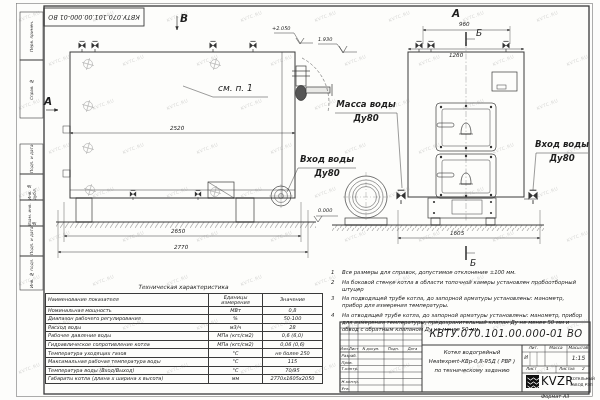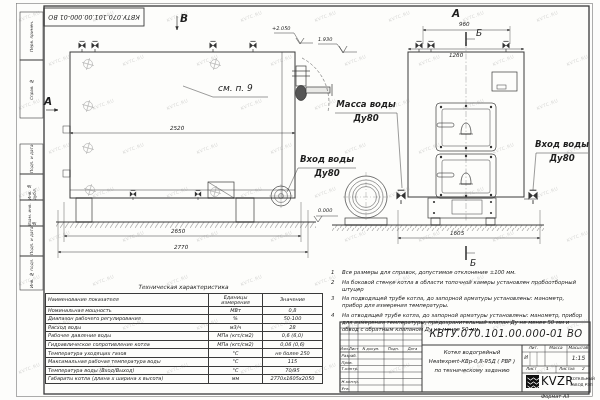--- a/index.html
+++ b/index.html
@@ -268,21 +268,21 @@
     </g>
   </svg>
 
   <div class="t stamp-top" style="left:44px;top:8px;">КВТУ.070.101.00.000-01  ВО</div>
 
   <div class="t viewmark" style="left:180px;top:13px;">В</div>
   <div class="t viewmark" style="left:44px;top:96px;">А</div>
   <div class="t elev" style="left:272px;top:26px;">+2.050</div>
   <div class="t elev" style="left:318px;top:37px;">1.930</div>
   <div class="t elev" style="left:318px;top:208px;">0.000</div>
-  <div class="t" style="left:218px;top:84px;font-size:9px;">см. п. 9</div>
+  <div class="t" style="left:218px;top:84px;font-size:9px;">см. п. 1</div>
   <div class="t dim" style="left:170px;top:125.5px;">2520</div>
   <div class="t dim" style="left:171px;top:229px;">2650</div>
   <div class="t dim" style="left:174px;top:245px;">2770</div>
   <div class="t pipelab c" style="left:335px;top:100px;width:62px;">Масса воды</div>
   <div class="t pipelab c" style="left:335px;top:114px;width:62px;">Ду80</div>
   <div class="t pipelab c" style="left:298px;top:155px;width:58px;">Вход воды</div>
   <div class="t pipelab c" style="left:298px;top:169px;width:58px;">Ду80</div>
 
   <div class="t viewmark" style="left:452px;top:8px;">А</div>
   <div class="t dim" style="left:459px;top:22px;">960</div>

